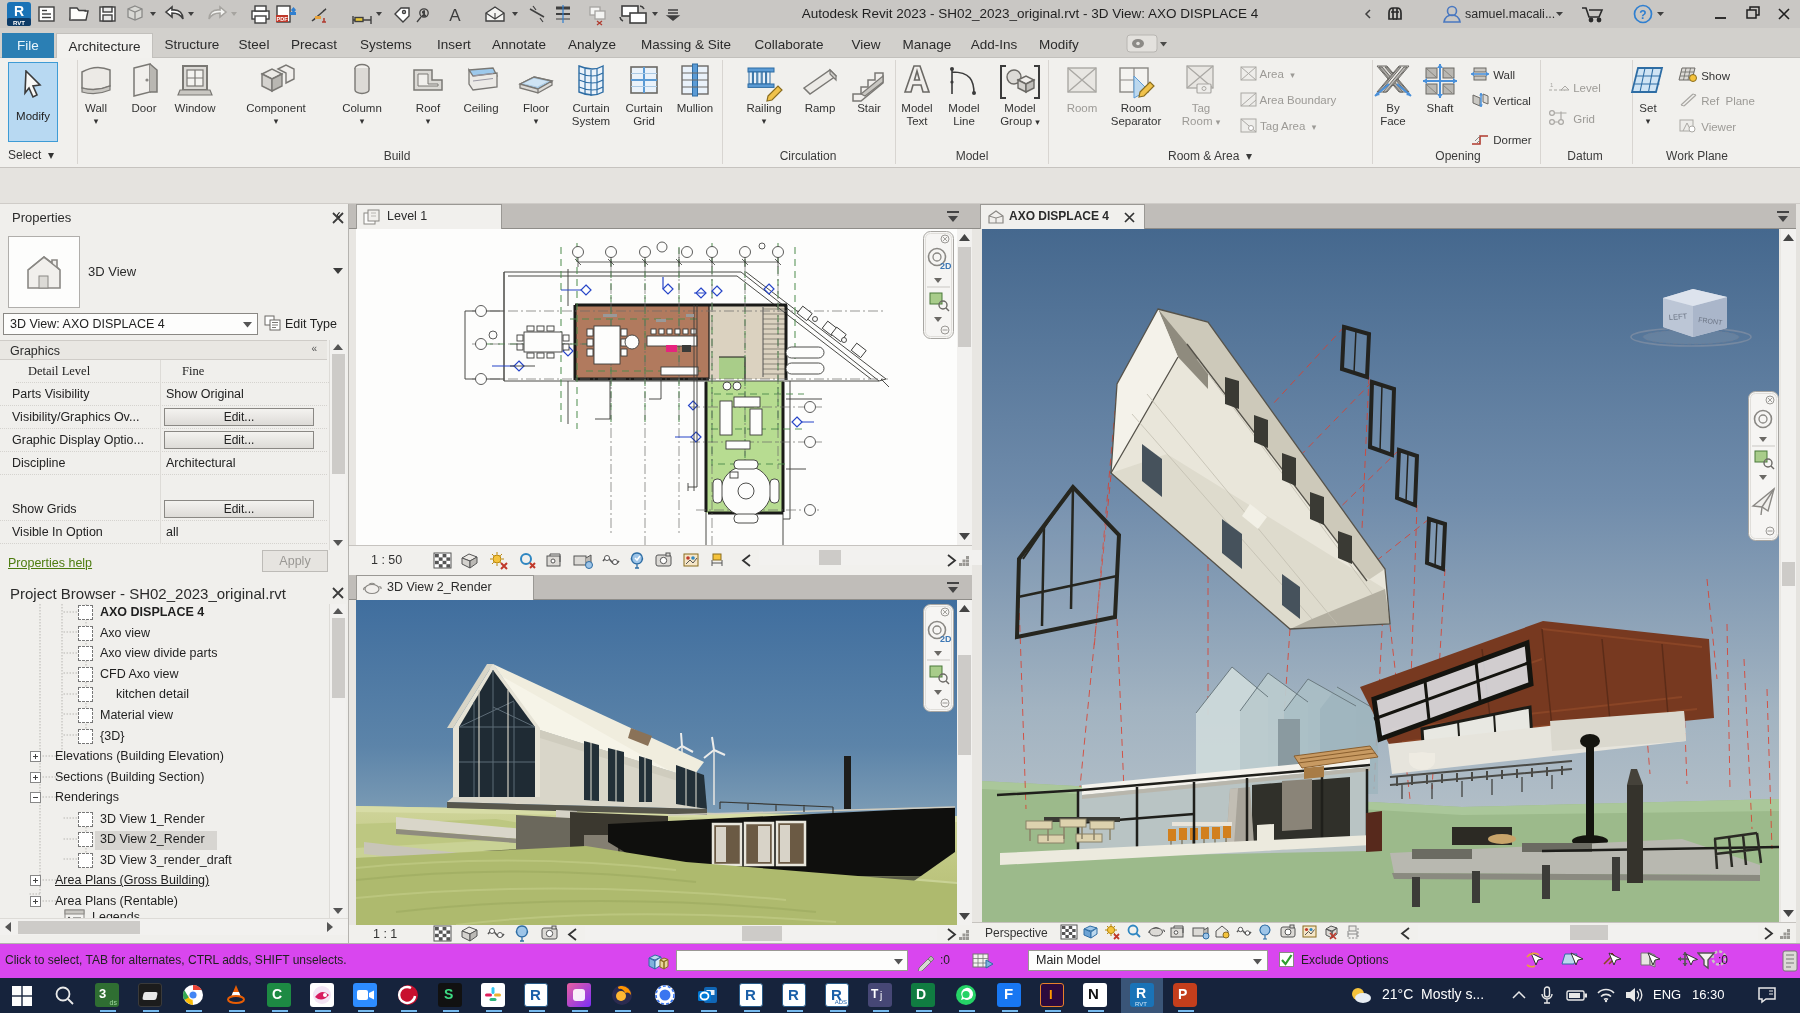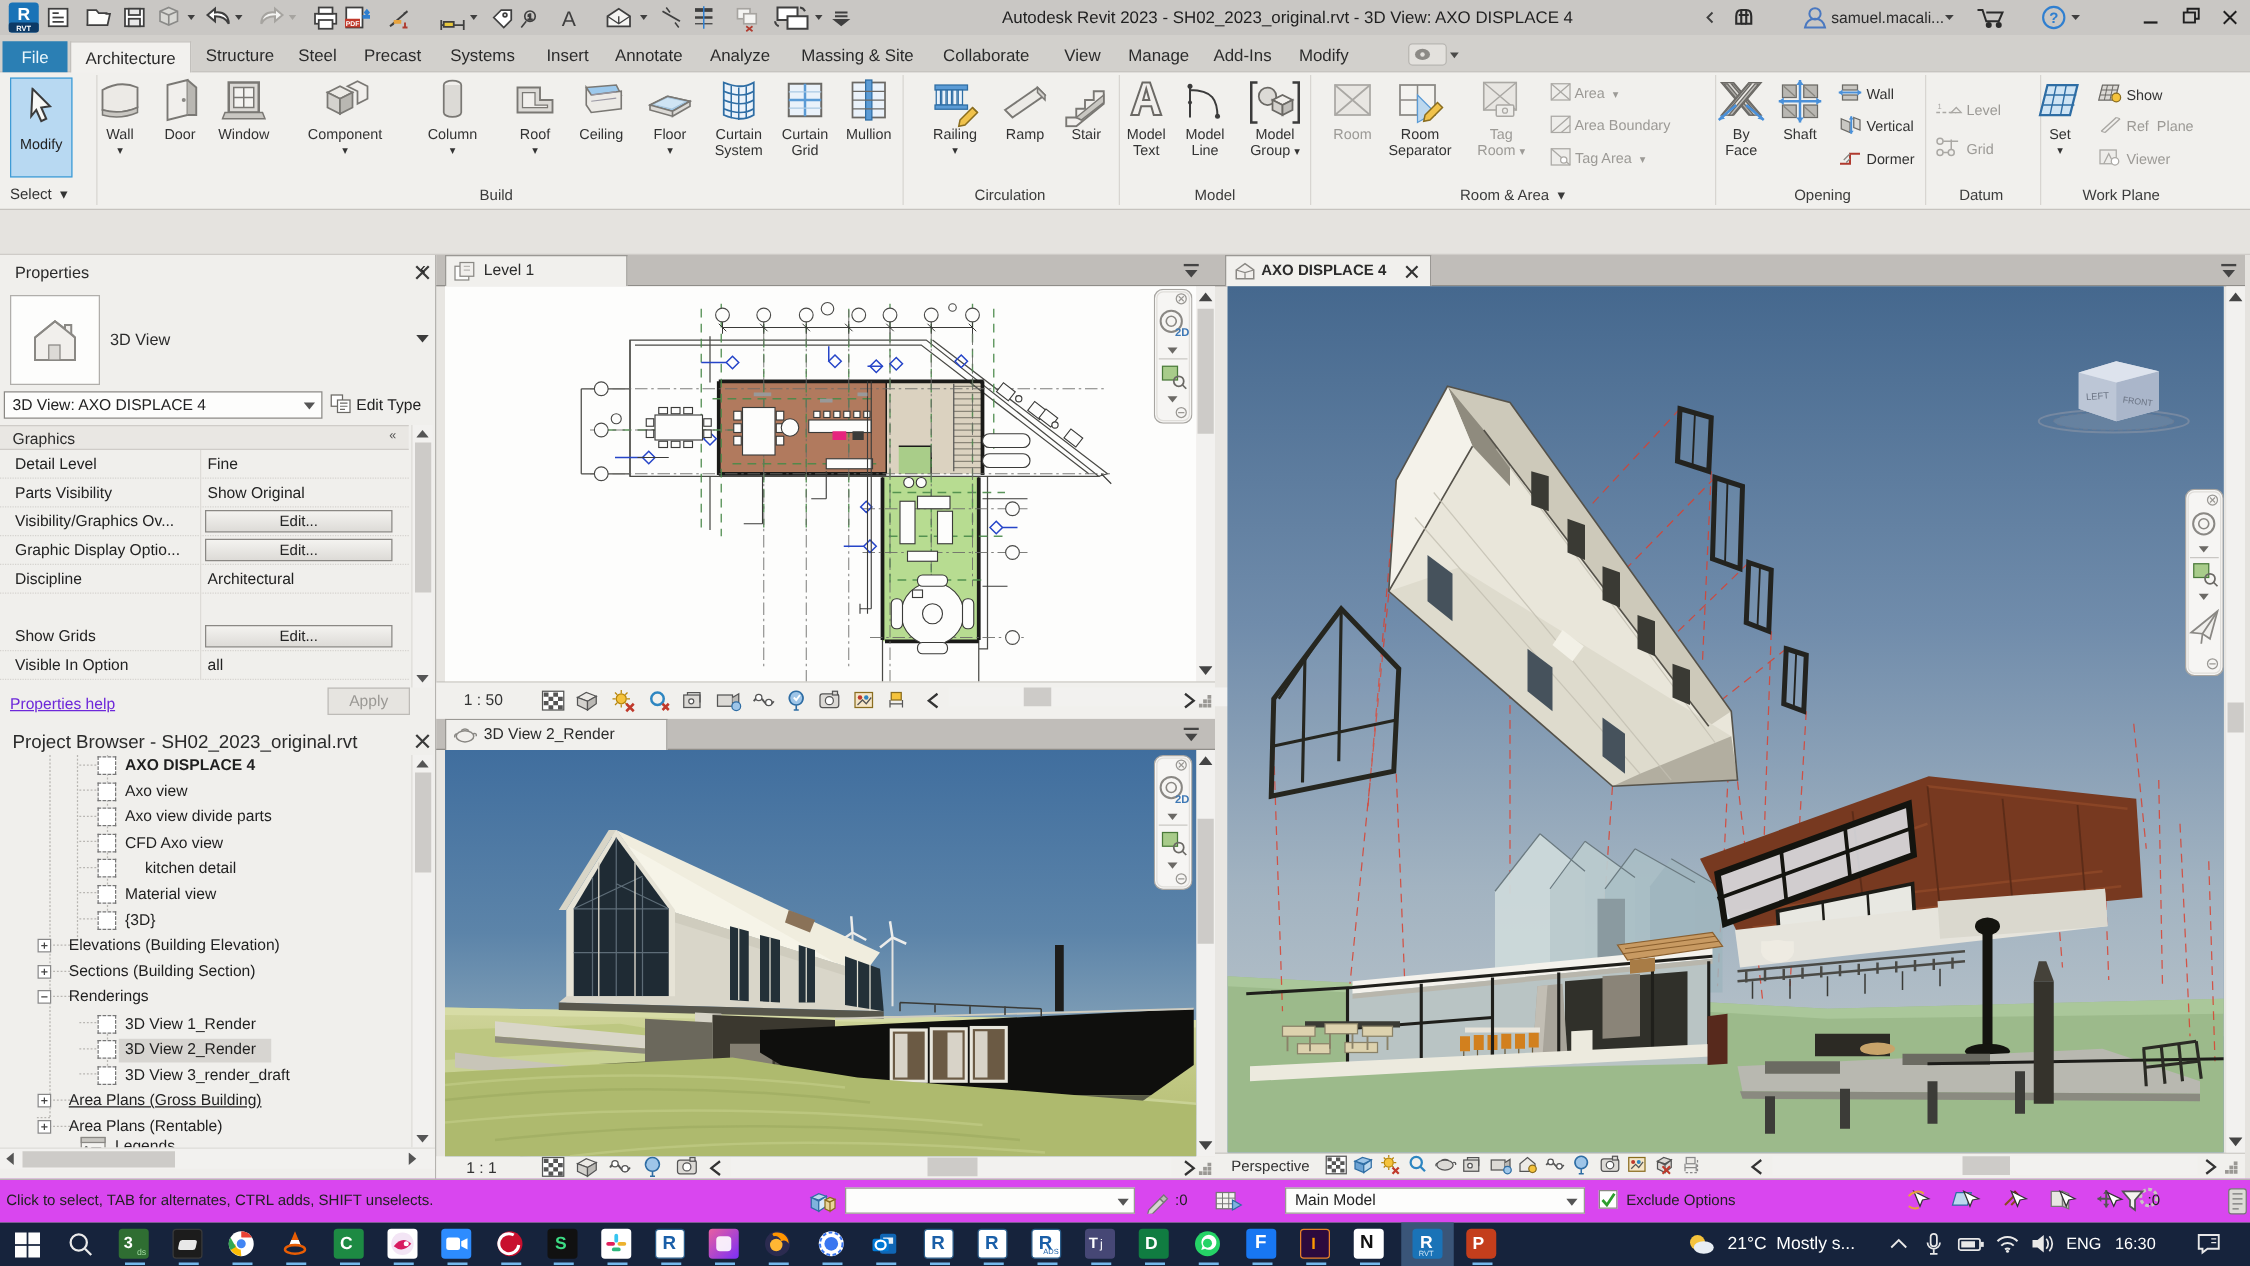--- a/index.html
+++ b/index.html
@@ -440,21 +440,21 @@
       </svg>
   Wall</div>
  <div class="smallrow" style="left:1470px;top:34px;">
   <svg width="20" height="16" viewBox="0 0 20 16" style="vertical-align:-3px">
         <path d="M3 3 l7 3 v8 l-7 -3 Z" fill="#c9c7c2" stroke="#6b6965"></path>
         <path d="M13 2 l5 2 v8 l-5 -2 Z" fill="#dcdad6" stroke="#6b6965"></path>
         <path d="M11 1 v14" stroke="#4a90d9" stroke-width="1.5"></path>
         <path d="M11 1 l-2 2.5 h4 Z M11 15 l-2 -2.5 h4 Z" fill="#4a90d9"></path>
       </svg>
   Vertical</div>
- <div class="smallrow" style="left:1470px;top:60px;">
+ <div class="smallrow" style="left:1470px;top:73px;">
   <svg width="20" height="16" viewBox="0 0 20 16" style="vertical-align:-3px">
         <path d="M2 13 h8 v-8 l8 0" fill="none" stroke="#b03a2e" stroke-width="1.6"></path>
         <path d="M10 5 l-5 5 M10 9 l-3 3" stroke="#8a8884" stroke-width="1"></path>
       </svg>
   Dormer</div>
 
  <div class="smallrow gray" style="left:1548px;top:21px;">
   <svg width="22" height="16" viewBox="0 0 22 16" style="vertical-align:-3px">
         <path d="M1 11 h16" stroke="#aaa8a4" stroke-width="1.2" stroke-dasharray="3 2"></path>
         <path d="M13 11 l4 -4 l4 4 Z" fill="#eeedea" stroke="#aaa8a4"></path>
@@ -523,21 +523,21 @@
       <rect x="6" y="5" width="10" height="10" fill="#fff" stroke="#6b6965"></rect>
       <path d="M8 7.5 h6 M8 10 h6 M8 12.5 h4" stroke="#6b6965" stroke-width="0.9"></path>
     </svg>
  <div class="abs" style="left:285px;top:113px;font-size:12.5px;color:#222;">Edit Type</div>
  <div class="abs" style="left:0px;top:136px;width:327px;height:20px;background:#e9e7e3;border-top:1px solid #cfccc8;border-bottom:1px solid #cfccc8;">
    <span style="position:absolute;left:10px;top:3px;font-size:12.5px;color:#2b2b2b;">Graphics</span>
    <span style="position:absolute;right:10px;top:2px;font-size:10px;color:#555;">«</span>
  </div>
 
  <div class="abs" style="left:0;top:156px;width:327px;height:189px;font-size:12.5px;color:#222;">
-  <div style="position:absolute;left:0;top:0;width:100%;height:23px;border-bottom:1px dotted #d5d3cf;">
+  <div style="position:absolute;left:16px;top:0;width:100%;height:23px;border-bottom:1px dotted #d5d3cf;font-family:Liberation Serif, serif;">
         <span style="position:absolute;left:12px;top:4px;">Detail Level</span>
         <span style="position:absolute;left:166px;top:4px;">Fine</span>
       </div>
   <div style="position:absolute;left:0;top:23px;width:100%;height:23px;border-bottom:1px dotted #d5d3cf;">
         <span style="position:absolute;left:12px;top:4px;">Parts Visibility</span>
         <span style="position:absolute;left:166px;top:4px;">Show Original</span>
       </div>
   <div style="position:absolute;left:0;top:46px;width:100%;height:23px;border-bottom:1px dotted #d5d3cf;">
         <span style="position:absolute;left:12px;top:4px;">Visibility/Graphics Ov...</span>
         <div style="position:absolute;left:164px;top:2px;width:150px;height:18px;background:linear-gradient(#f4f3f0,#dddbd7);border:1px solid #8a8884;text-align:center;line-height:16px;font-size:12px;">Edit...</div>
@@ -563,21 +563,21 @@
 
  <div class="sb" style="left:329px;top:136px;width:17px;height:210px;border-left:1px solid #dddbd7;">
   <svg style="position:absolute;left:3px;top:3px" width="10" height="8">
         <path d="M0 7 l5 -6 l5 6 Z" fill="#555"></path>
       </svg>
   <svg style="position:absolute;left:3px;bottom:3px" width="10" height="8">
         <path d="M0 1 l5 6 l5 -6 Z" fill="#555"></path>
       </svg>
   <div class="sb-thumb" style="left:2px;top:14px;width:13px;height:120px;"></div>
  </div>
- <div class="abs" style="left:8px;top:352px;font-size:12.5px;color:#6d28d9;text-decoration:underline;">Properties help</div>
+ <div class="abs" style="left:8px;top:352px;font-size:12.5px;color:#4d7c0f;text-decoration:underline;">Properties help</div>
  <div class="abs" style="left:262px;top:346px;width:66px;height:22px;background:#e6e4e0;border:1px solid #bdbbb7;color:#9a9894;font-size:12.5px;text-align:center;line-height:20px;">Apply</div>
 </div>
 <div id="browser" class="abs">
  <div class="abs" style="left:10px;top:5px;font-size:15px;color:#2b2b2b;">Project Browser - SH02_2023_original.rvt</div>
  <svg class="abs" style="left:331px;top:6px" width="14" height="14">
       <path d="M2 2 L12 12 M12 2 L2 12" stroke="#3b3b3b" stroke-width="1.8"></path>
     </svg>
  <svg class="abs" style="left:0;top:24px" width="330" height="316" viewBox="0 0 330 316">
   <g stroke="#b8b6b2" stroke-dasharray="1.5 1.5" fill="none">
    <path d="M40 0 v290 M62 0 v150 M86 0 v140"></path>

